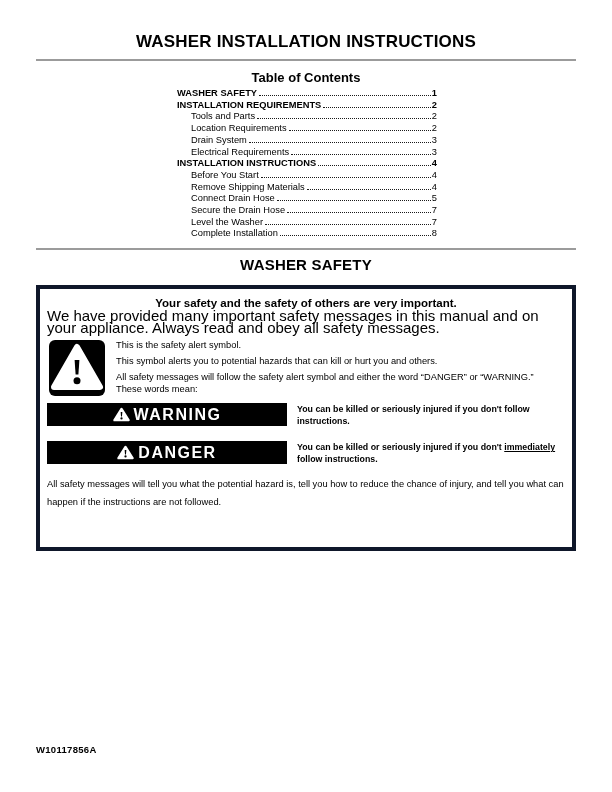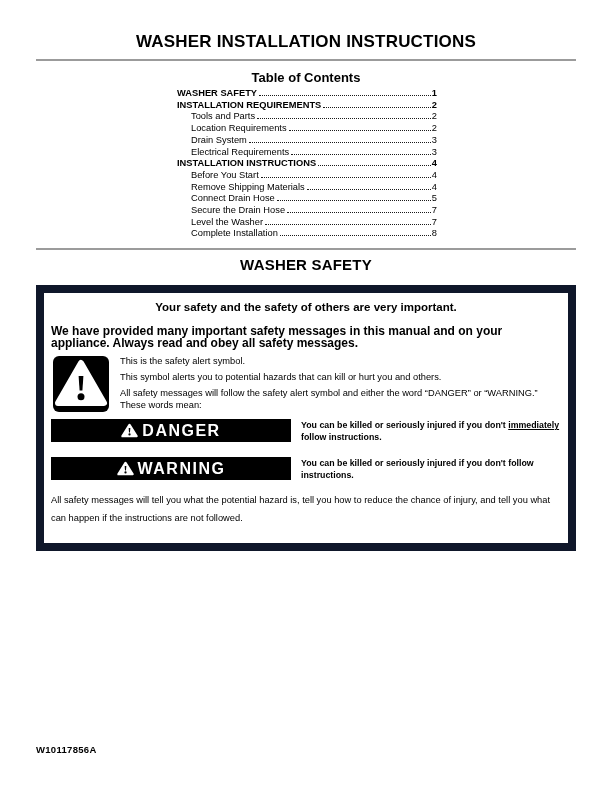--- a/index.html
+++ b/index.html
@@ -19,23 +19,23 @@
   .toc-row.bold{font-weight:bold;}
   .toc-row.sub .toc-label{padding-left:14px;}
   .toc-label{white-space:nowrap;}
   .dots{flex:1;border-bottom:1.6px dotted #1a1a1a;margin:0 1px 2px 2px;min-width:8px;}
   .toc-page{white-space:nowrap;}
 
   
   .section-heading{margin:5px 0 0;text-align:center;font-size:15px;line-height:19px;font-weight:bold;letter-spacing:.2px;}
 
   
-  .safety-box{margin-top:11px;border:8px solid #0f172a;padding:8px 7px 0;box-sizing:border-box;}
+  .safety-box{margin-top:11px;border:4px solid #0f172a;padding:8px 7px 20px;box-sizing:border-box;}
   .box-title{text-align:center;font-size:11.5px;line-height:13px;font-weight:bold;}
-  .box-intro{margin:12px 0 0;font-size:12px;line-height:11.5px;font-weight:bold;}
+  .box-intro{margin:0 0 0;font-size:15px;line-height:11.5px;}
   .alert-row{display:flex;margin-top:7px;}
   .alert-icon{flex:0 0 56px;width:56px;height:56px;margin-left:2px;}
   .alert-lines{margin-left:11px;font-size:9.3px;line-height:11.5px;}
   .alert-lines p{margin:0;}
   .alert-lines p.gap{margin-top:4.5px;}
 
   .signal-row{display:flex;align-items:flex-start;margin-top:7px;}
   .signal-row + .signal-row{margin-top:14px;}
   .signal-bar{flex:0 0 240px;height:23px;background:#000;color:#fff;
               display:flex;align-items:center;justify-content:center;}
@@ -152,40 +152,40 @@
       </div>
     </div>
 
     <div class="signal-row">
       <div class="signal-bar">
         <svg class="tri" width="17" height="15" viewBox="0 0 18 16" aria-hidden="true">
           <path d="M9 2 L16.5 14 L1.5 14 Z" fill="#fff" stroke="#fff" stroke-width="2.5" stroke-linejoin="round"></path>
           <path d="M8.1 5.2 h1.8 l-.4 5 h-1 Z" fill="#000"></path>
           <circle cx="9" cy="12.2" r="1.2" fill="#000"></circle>
         </svg>
-        <span class="signal-label">DANGER</span>
+        <span class="signal-label">WARNING</span>
       </div>
       <div class="signal-text">
-        <div class="sig-line"><span>You can be killed or seriously injured if you don't </span><span class="ul">immediately</span></div>
-        <div class="sig-line">follow instructions.</div>
+        <div class="sig-line">You can be killed or seriously injured if you don't follow</div>
+        <div class="sig-line">instructions.</div>
       </div>
     </div>
 
     <div class="signal-row">
       <div class="signal-bar">
         <svg class="tri" width="17" height="15" viewBox="0 0 18 16" aria-hidden="true">
           <path d="M9 2 L16.5 14 L1.5 14 Z" fill="#fff" stroke="#fff" stroke-width="2.5" stroke-linejoin="round"></path>
           <path d="M8.1 5.2 h1.8 l-.4 5 h-1 Z" fill="#000"></path>
           <circle cx="9" cy="12.2" r="1.2" fill="#000"></circle>
         </svg>
-        <span class="signal-label">WARNING</span>
+        <span class="signal-label">DANGER</span>
       </div>
       <div class="signal-text">
-        <div class="sig-line">You can be killed or seriously injured if you don't follow</div>
-        <div class="sig-line">instructions.</div>
+        <div class="sig-line"><span>You can be killed or seriously injured if you don't </span><span class="ul">immediately</span></div>
+        <div class="sig-line">follow instructions.</div>
       </div>
     </div>
 
     <p class="box-outro">All safety messages will tell you what the potential hazard is, tell you how to reduce the chance of injury, and tell you what can happen if the instructions are not followed.</p>
   </div>
 
   <div class="doc-footer">W10117856A</div>
 </div>
 
 </body></html>

